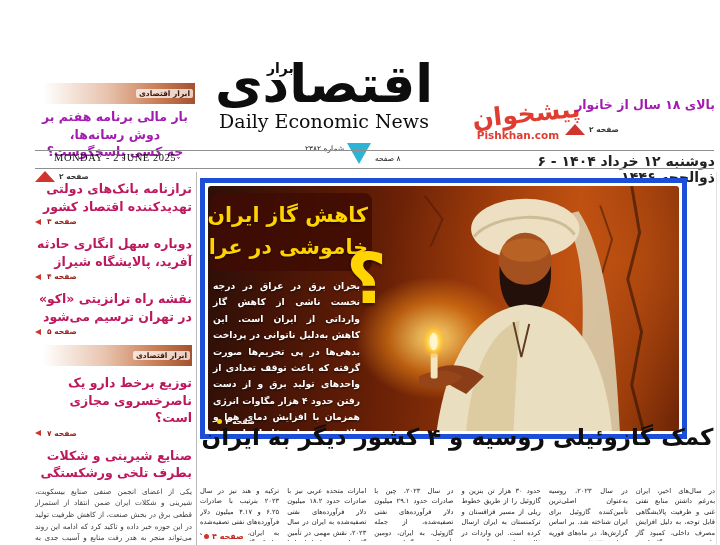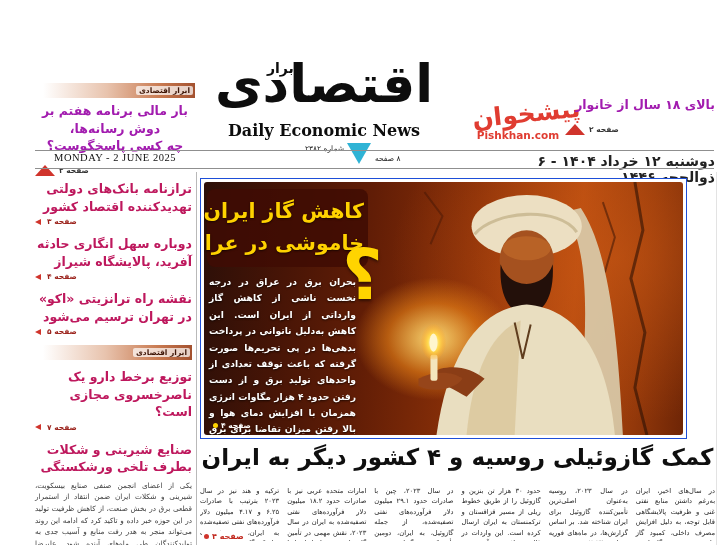--- a/index.html
+++ b/index.html
@@ -1,71 +1,71 @@
 <!DOCTYPE html>
 <html lang="fa"><head>
 <meta charset="utf-8">
 <style>
   html,body{margin:0;padding:0;}
   body{width:720px;height:545px;background:#ffffff;position:relative;overflow:hidden;
        font-family:"DejaVu Sans",sans-serif;}
   .abs{position:absolute;}
   
   .hline{position:absolute;left:35px;right:6px;height:1px;background:#8f8f8f;}
-  .grad-bar{height:15px;background:linear-gradient(270deg,#a3512f 0%,#c97b52 22%,#e8c3ad 55%,#ffffff 95%);
+  .grad-bar{height:21px;background:linear-gradient(270deg,#a3512f 0%,#c97b52 22%,#e8c3ad 55%,#ffffff 95%);
             display:flex;justify-content:flex-end;align-items:center;padding-left:2px;}
   .grad-bar .bar-logo{font-size:7.5px;font-weight:bold;color:#3d1405;background:rgba(255,255,255,.72);
             padding:0 3px;margin-right:2px;border-radius:2px;white-space:nowrap;}
   .mast-hl{font-size:12.5px;font-weight:bold;color:#a21caf;text-align:center;line-height:1.4;direction:rtl;}
   .refrow{display:flex;align-items:center;gap:4px;margin-top:10px;}
   .tri-up{width:0;height:0;border-left:10px solid transparent;border-right:10px solid transparent;
           border-bottom:11px solid #d0342c;}
   .tri-left{width:0;height:0;border-top:3.5px solid transparent;border-bottom:3.5px solid transparent;
           border-right:6px solid #d0342c;}
   .ref-txt{font-size:7.5px;font-weight:bold;color:#333;direction:rtl;}
   .logo-main{font-size:52px;font-weight:bold;color:#0d0d0d;letter-spacing:-2px;line-height:1.0;direction:rtl;}
   .logo-pre{position:absolute;top:2px;left:52px;font-size:14px;font-weight:bold;color:#0d0d0d;}
-  .logo-sub{font-family:"DejaVu Serif",serif;font-weight:bold;font-size:16px;color:#0d0d0d;margin-top:11px;}
+  .logo-sub{font-family:"DejaVu Serif",serif;font-weight:normal;font-size:19px;color:#0d0d0d;margin-top:0;}
   .tiny{font-size:7.5px;color:#222;direction:rtl;}
   .tri-down-cyan{width:0;height:0;border-left:12px solid transparent;border-right:12px solid transparent;
           border-top:21px solid #2fb3d5;}
   .pishkhan-fa{font-size:25px;font-weight:bold;color:#e03c31;transform:rotate(-6deg);line-height:1;}
   .pishkhan-dom{font-size:10.5px;font-weight:bold;color:#e03c31;margin-top:2px;}
   .date-en{font-family:"Liberation Serif",serif;font-size:10.5px;letter-spacing:.5px;color:#111;text-align:center;}
   .date-fa{font-size:14px;font-weight:bold;color:#222;text-align:right;direction:rtl;}
   
   .sidebar{position:absolute;left:35px;top:180px;width:157px;}
   .vline{position:absolute;width:1px;background:#b9b9b9;}
   .sb-title{font-size:12.5px;font-weight:bold;color:#be185d;text-align:right;line-height:1.4;direction:rtl;}
   .sb-ref{display:flex;align-items:center;gap:6px;margin-top:2px;}
   .sb-ref .ref-txt{color:#9b221b;}
   .sb-item{margin-bottom:9px;}
   .sb-body{font-size:7.3px;line-height:1.6;color:#3d3d3d;text-align:justify;direction:rtl;margin-top:4px;}
   .red-dot{width:5px;height:5px;border-radius:50%;background:#d0342c;}
   
   .photo{position:absolute;left:200px;top:178px;width:487px;height:261px;background:#fff;
-         border:1px solid #1d4ed8;padding:3px;box-sizing:border-box;}
+         border:5px solid #1d4ed8;padding:3px;box-sizing:border-box;}
   .photo-bg{position:relative;width:100%;height:100%;overflow:hidden;border-radius:3px;
     background:
       radial-gradient(110px 85px at 48% 62%, rgba(255,224,120,.95), rgba(244,140,24,.55) 42%, rgba(120,40,8,0) 72%),
       radial-gradient(300px 220px at 86% 30%, rgba(205,90,20,.55), rgba(0,0,0,0) 75%),
       linear-gradient(95deg,#2c0f08 0%,#451406 16%,#611d06 34%,#8a3008 55%,#b84c10 76%,#93380a 90%,#6e2506 100%);}
   .feat-hl-box{position:absolute;left:3px;top:7px;width:153px;background:rgba(64,12,4,.85);
          border-radius:8px;padding:7px 4px;text-align:center;}
   .feat-hl{font-size:20.5px;font-weight:bold;color:#ffd200;line-height:1.55;direction:rtl;
          text-shadow:0 1px 2px rgba(0,0,0,.6);white-space:nowrap;}
   .feat-body{position:absolute;left:5px;top:92px;width:147px;font-size:9.2px;font-weight:bold;color:#ffffff;
          line-height:1.78;text-align:justify;direction:rtl;text-shadow:0 1px 2px rgba(0,0,0,.7);}
   .feat-q{position:absolute;left:138px;top:58px;font-size:70px;font-weight:bold;color:#ffd400;line-height:1;
          text-shadow:0 2px 3px rgba(0,0,0,.5);}
   .feat-ref{position:absolute;left:9px;bottom:5px;display:flex;align-items:center;gap:3px;}
   .yellow-dot{width:5px;height:5px;border-radius:50%;background:#ffd200;}
   .feat-ref .ref-txt{color:#fff;}
   
-  .bot-hl{position:absolute;left:200px;top:444px;width:515px;text-align:center;font-size:23px;font-weight:bold;
+  .bot-hl{position:absolute;left:200px;top:424px;width:515px;text-align:center;font-size:23px;font-weight:bold;
          color:#0f0f0f;direction:rtl;}
   .bot-cols{position:absolute;left:200px;top:486px;width:515px;height:55px;overflow:hidden;
          display:flex;direction:rtl;gap:8px;}
   .bot-col{flex:1;font-size:6.7px;line-height:1.55;color:#242424;text-align:justify;direction:rtl;}
   .bot-ref{position:absolute;left:202px;top:531px;display:flex;align-items:center;gap:3px;background:#fff;padding:1px 2px;}
   .bot-ref .ref-txt{color:#c22a20;font-size:8px;}
 </style>
 </head>
 <body>
 

